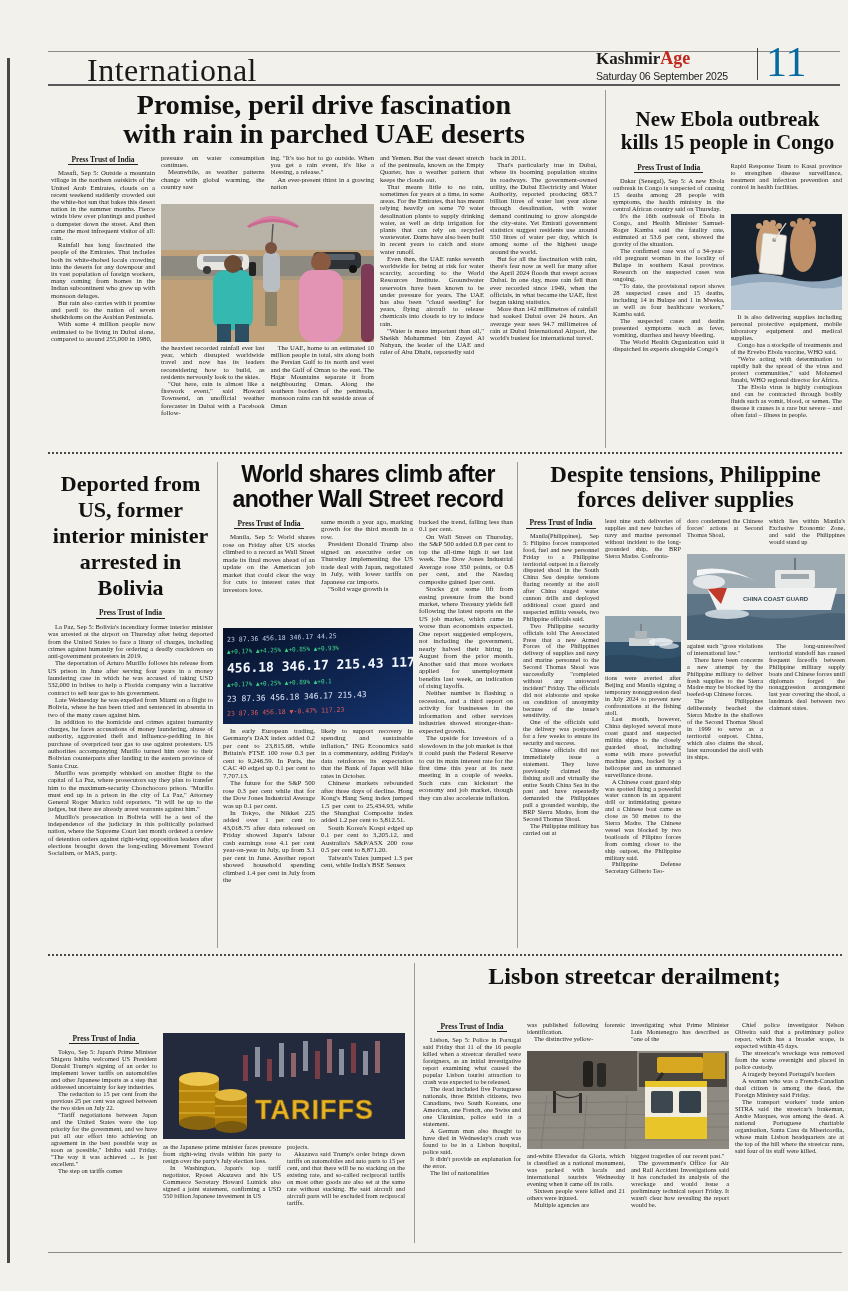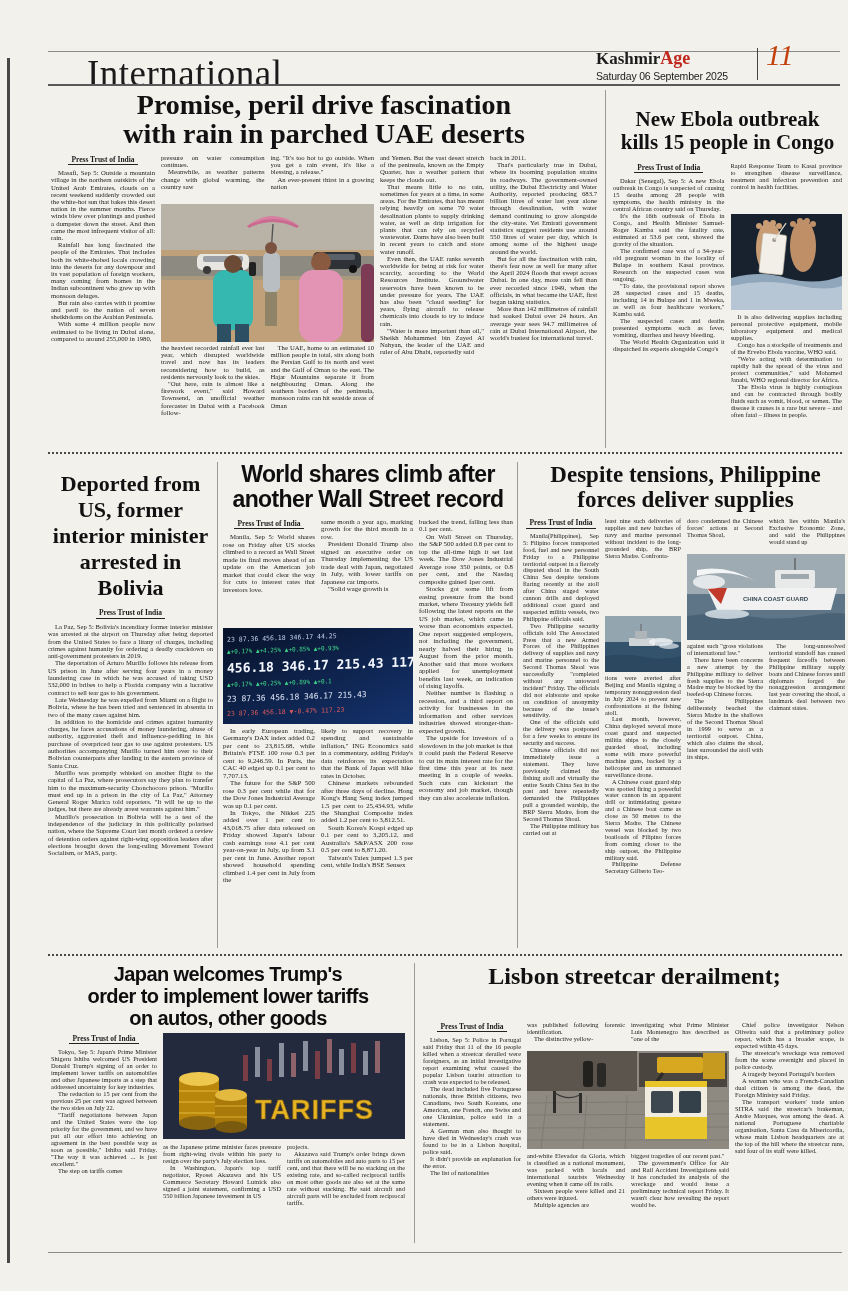--- a/index.html
+++ b/index.html
@@ -16,26 +16,26 @@
           margin:2px auto 4px;border-bottom:1px solid #222;width:fit-content;
           padding:0 3px 1px;white-space:nowrap;}
   .rule-h{position:absolute;border-top:1px solid #8a8a8a;}
   .rule-thick{position:absolute;border-top:2px solid #5a5a5a;}
   .rule-dot{position:absolute;border-top:2px dotted #4a4a4a;}
   .rule-v{position:absolute;border-left:1px solid #9a9a9a;}
   .hl-serif{font-family:"Liberation Serif",serif;font-weight:bold;text-align:center;color:#111;}
   .hl-sans{font-family:"Liberation Sans",sans-serif;font-weight:bold;text-align:center;
            color:#0e0e0e;letter-spacing:-0.6px;}
   
-  .section-name{font-size:37px;color:#1a1a1a;letter-spacing:0.5px;font-family:Liberation Serif, serif;}
+  .section-name{font-size:32px;color:#1a1a1a;letter-spacing:0.5px;font-family:Liberation Serif, serif;}
   .mast-black{font-size:17px;font-weight:bold;}
   .mast-red{font-size:18px;font-weight:bold;color:#c0281e;}
   .mast-date{font-family:"Liberation Sans",sans-serif;font-weight:normal;font-size:10.5px;
              letter-spacing:-0.2px;margin-top:1px;}
-  .page-num{font-size:30px;color:#c2410c;font-style:italic;}
+  .page-num{font-size:42px;color:#0369a1;}
   
   .f-uae{font-size:6.7px;line-height:7.2px;}
   .f-ebola{font-size:6.5px;line-height:7px;}
   .f-bol{font-size:6.6px;line-height:7.3px;}
   .f-sha{font-size:6.8px;line-height:7.45px;}
   .f-phi{font-size:6.3px;line-height:6.9px;}
   .f-jap{font-size:6.4px;line-height:7px;}
   .f-lis{font-size:6.4px;line-height:7px;}
   svg{display:block;}
   .edge-left{position:absolute;left:7px;top:58px;width:3px;height:1205px;background:#1d1d1d;opacity:.8;}
@@ -366,25 +366,20 @@
               <p>The long-unresolved territorial standoff has caused frequent faceoffs between Philippine military supply boats and Chinese forces until diplomats forged the nonaggression arrangement last year covering the shoal, a landmark deal between two claimant states.</p>
             </div>
         </div>
       </div>
     </div>
   </div>
 
   <div class="rule-dot" style="left:48px;top:954px;width:794px;"></div>
 
   <div class="abs" style="left:48px;top:963px;width:360px;height:280px;">
-    <div class="hl hl-sans" style="font-size:20px;line-height:22px;">
-        <p>Japan welcomes Trump's</p>
-        <p>order to implement lower tariffs</p>
-        <p>on autos, other goods</p>
-      </div>
     <div class="abs cols" style="left:3px;top:70px;width:354px;height:208px;">
       <div class="c jt f-jap" style="flex:0 0 106px;">
         <span class="byline">Press Trust of India</span>
         <div>
             <p>Tokyo, Sep 5: Japan's Prime Minister Shigeru Ishiba welcomed US President Donald Trump's signing of an order to implement lower tariffs on automobiles and other Japanese imports as a step that addressed uncertainty for key industries.</p>
             <p>The reduction to 15 per cent from the previous 25 per cent was agreed between the two sides on July 22.</p>
             <p>"Tariff negotiations between Japan and the United States were the top priority for the government, and we have put all our effort into achieving an agreement in the best possible way as soon as possible," Ishiba said Friday. "The way it was achieved ... is just excellent."</p>
             <p>The step on tariffs comes</p>
           </div>
       </div>

